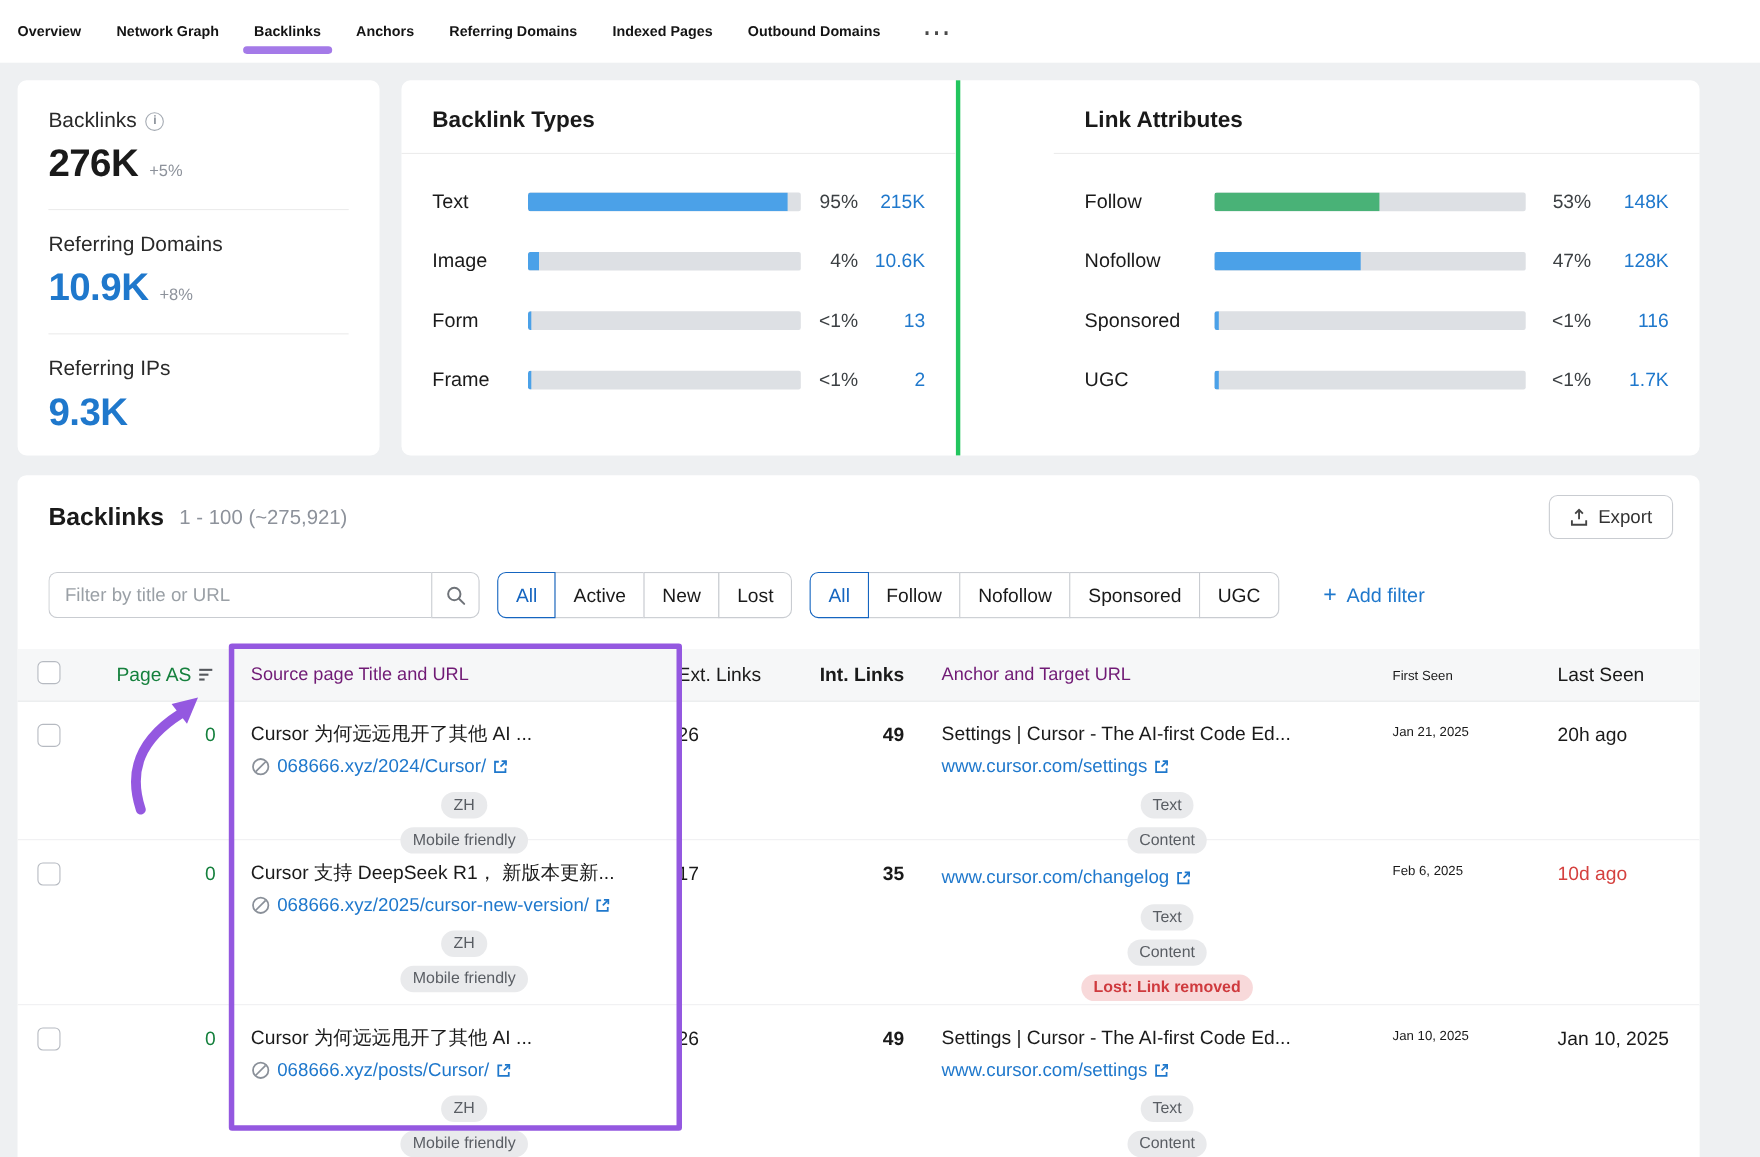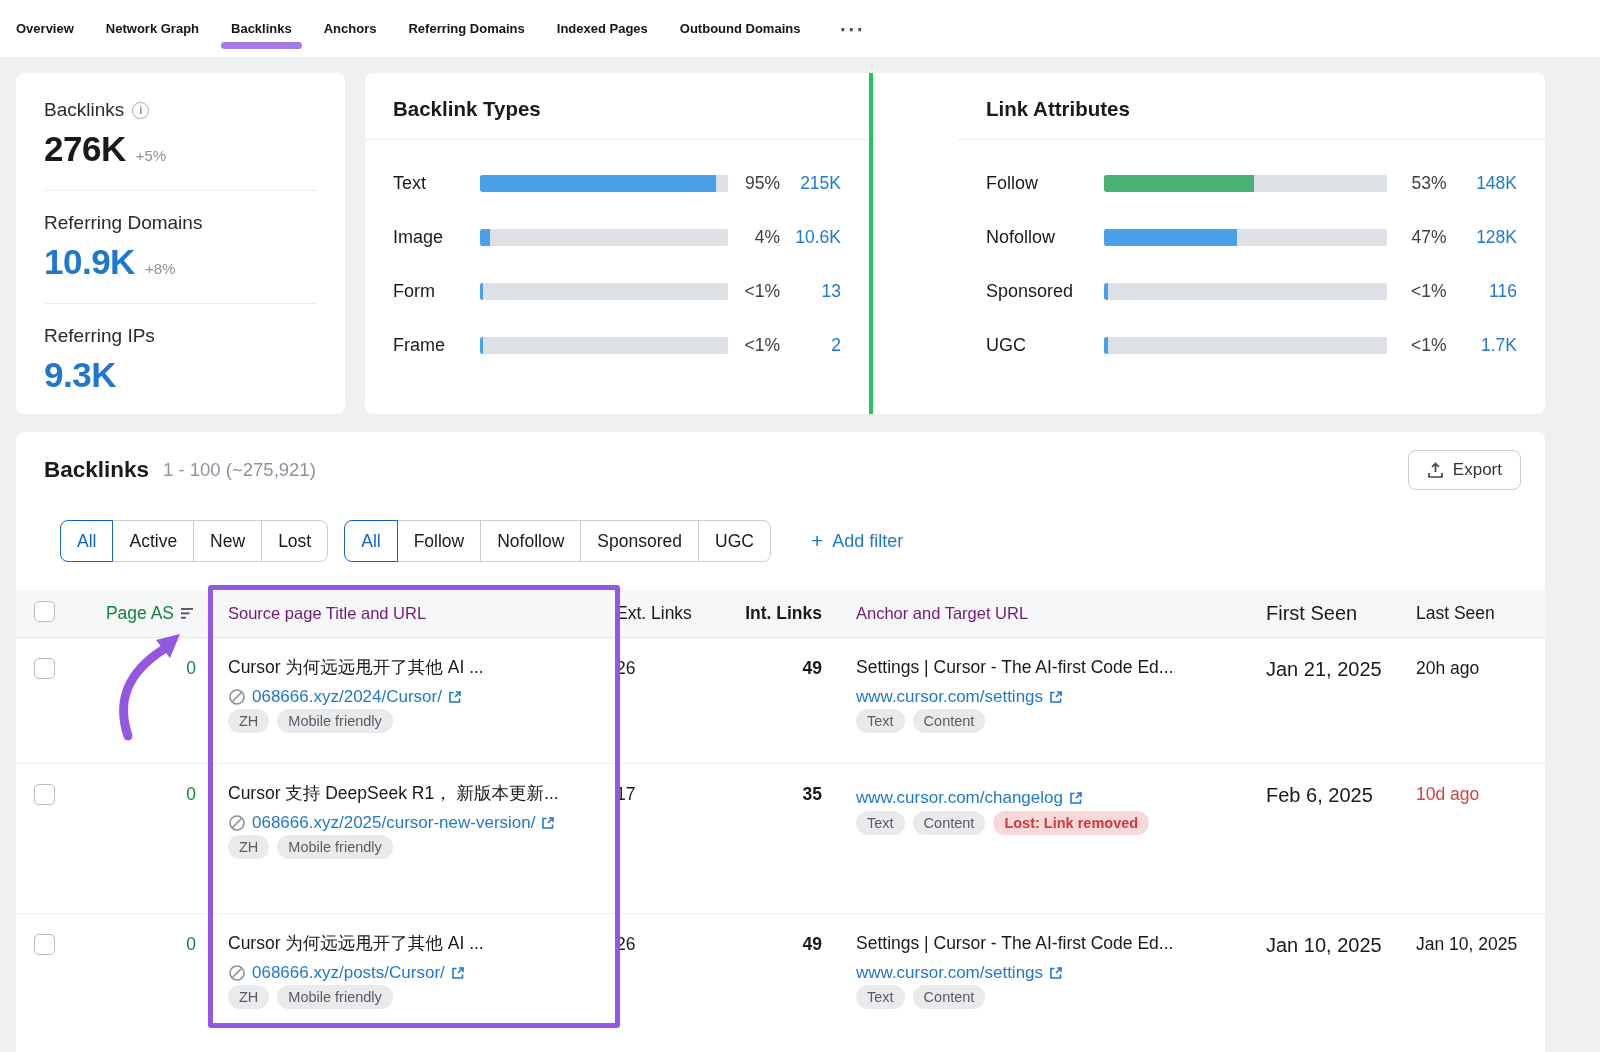--- a/index.html
+++ b/index.html
@@ -75,34 +75,34 @@
   .thead { height:48px; background:#f6f7f8; border-bottom:1px solid #e4e6e9; align-items:center; }
   .th { font-size:16.5px; color:#701a75; }
   .trow { border-bottom:1px solid #ececee; background:#fff; }
 
   .c-check  { width:60px;  padding-left:18px; flex:none; }
   .c-as     { width:120px; text-align:right; flex:none; font-size:17.5px; color:#15803d; }
   .c-source { width:420px; padding-left:32px; flex:none; }
   .c-ext    { width:98px;  text-align:left; flex:none; font-size:17.5px; color:#1a1a1a; }
   .c-int    { width:108px; text-align:right; flex:none; font-size:17.5px; color:#1a1a1a;font-weight:bold; }
   .c-anchor { width:444px; padding-left:34px; flex:none; }
-  .c-first  { width:150px; flex:none; font-size:20px; color:#1a1a1a; }
+  .c-first  { width:150px; flex:none; font-size:12px; color:#1a1a1a; }
   .c-last   { width:129px; flex:none; font-size:17.5px; color:#1a1a1a; }
 
   .thead .c-as { display:flex; justify-content:flex-end; align-items:center; gap:7px; }
   .trow .c-check { padding-top:20px; }
   .trow .c-as, .trow .c-ext, .trow .c-int, .trow .c-first, .trow .c-last { padding-top:20px; }
   .trow .c-source, .trow .c-anchor { padding-top:17px; }
 
   .checkbox { display:inline-block; width:21px; height:21px; border:1.6px solid #b6bac1; border-radius:5px; background:#fff; cursor:pointer; }
 
   .row-title { font-size:17.5px; color:#1a1a1a; line-height:1.4; }
   .url-line { margin-top:5px; display:flex; flex-wrap:wrap; align-items:center; gap:6px; }
   .url { font-size:17px; color:#1f78cc; text-decoration:none; cursor:pointer; max-width:302px; word-break:break-all; line-height:1.45; }
-  .pills { display:flex; align-items:center; gap:8px; flex-wrap:wrap; }
+  .pills { margin-top:11px; display:flex; align-items:center; gap:8px; flex-wrap:wrap;flex-direction:column; }
   .pill { background:#e9eaec; color:#595d63; font-size:14.5px; padding:4px 11px; border-radius:12px; white-space:nowrap; }
   .pill-lost { background:#f8d9da; color:#cf3a3e; font-weight:600; }
   .red { color:#d5413f; }
 
   
   #purple-box { position:absolute; left:208px; top:585px; width:412px; height:443px;
                 border:5px solid #9458e0; border-radius:3px; pointer-events:none; z-index:6; }
   #purple-arrow { position:absolute; left:112px; top:628px; pointer-events:none; z-index:6; overflow:visible; }
 </style>
 </head>
@@ -239,20 +239,29 @@
         <svg width="17" height="17" viewBox="0 0 17 17">
           <path d="M8.5 2 v8" stroke="#444" stroke-width="1.7" fill="none"></path>
           <path d="M5 5 L8.5 1.5 L12 5" fill="none" stroke="#444" stroke-width="1.7"></path>
           <path d="M2 11 v4 h13 v-4" fill="none" stroke="#444" stroke-width="1.7"></path>
         </svg>
         <span>Export</span>
       </button>
     </div>
 
     <div class="filters">
+      <div class="search-group">
+        <input class="search-input" type="text" placeholder="Filter by title or URL" style="">
+        <button class="search-btn">
+          <svg width="19" height="19" viewBox="0 0 19 19">
+            <circle cx="8" cy="8" r="5.6" fill="none" stroke="#6f7379" stroke-width="1.8"></circle>
+            <line x1="12.3" y1="12.3" x2="17" y2="17" stroke="#6f7379" stroke-width="1.8" stroke-linecap="round"></line>
+          </svg>
+        </button>
+      </div>
 
       <div class="seg">
         <button class="seg-btn selected">All</button>
         <button class="seg-btn">Active</button>
         <button class="seg-btn">New</button>
         <button class="seg-btn">Lost</button>
       </div>
 
       <div class="seg">
         <button class="seg-btn selected">All</button>

